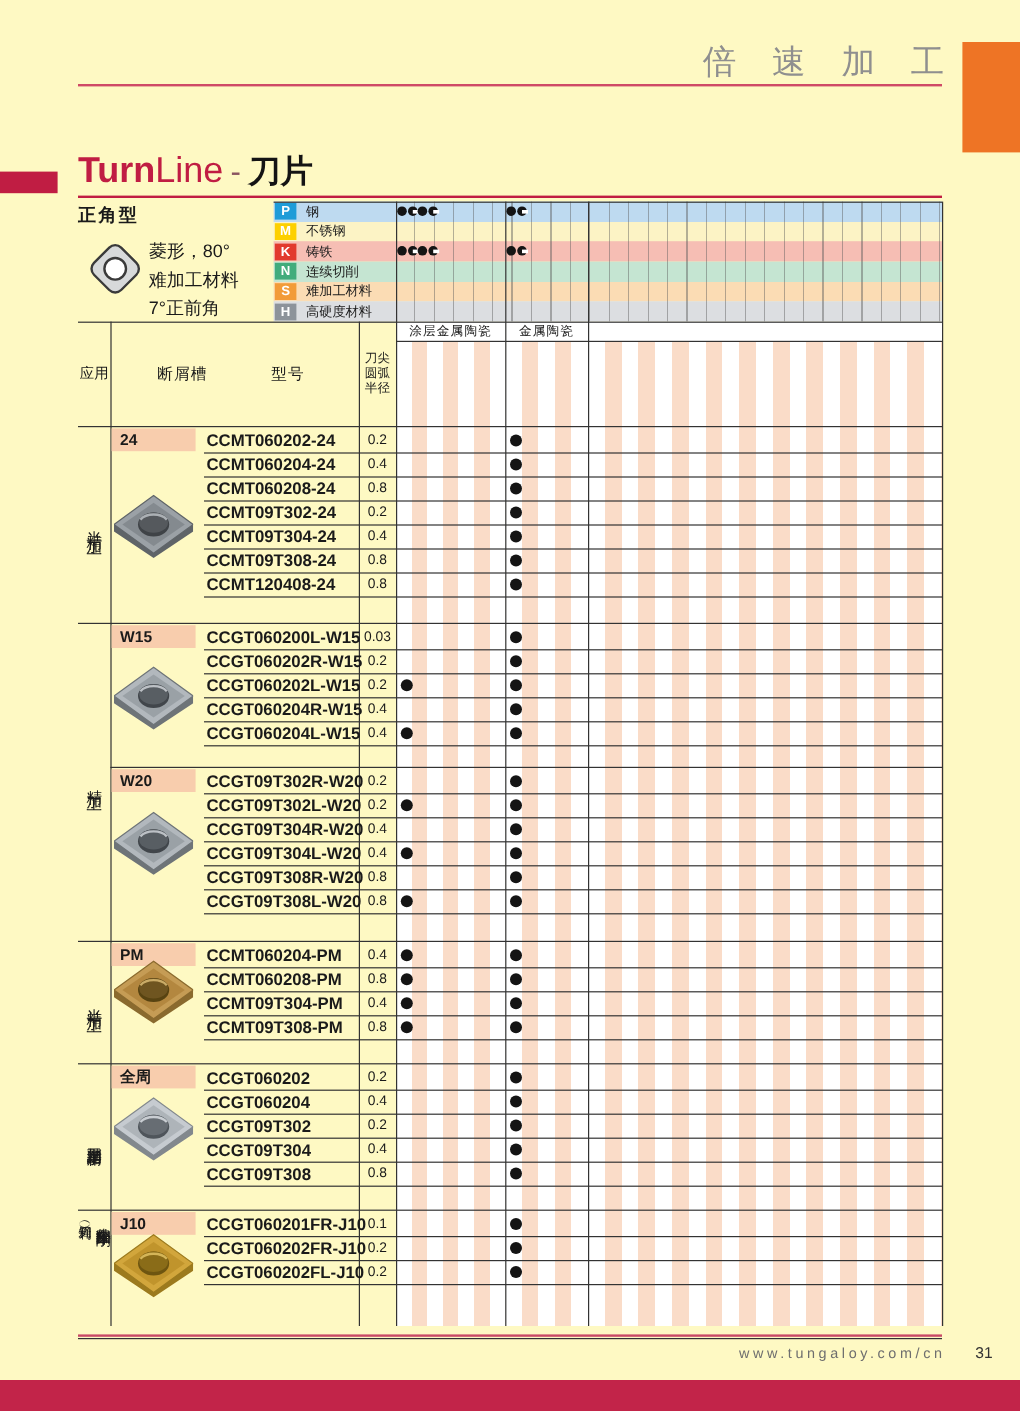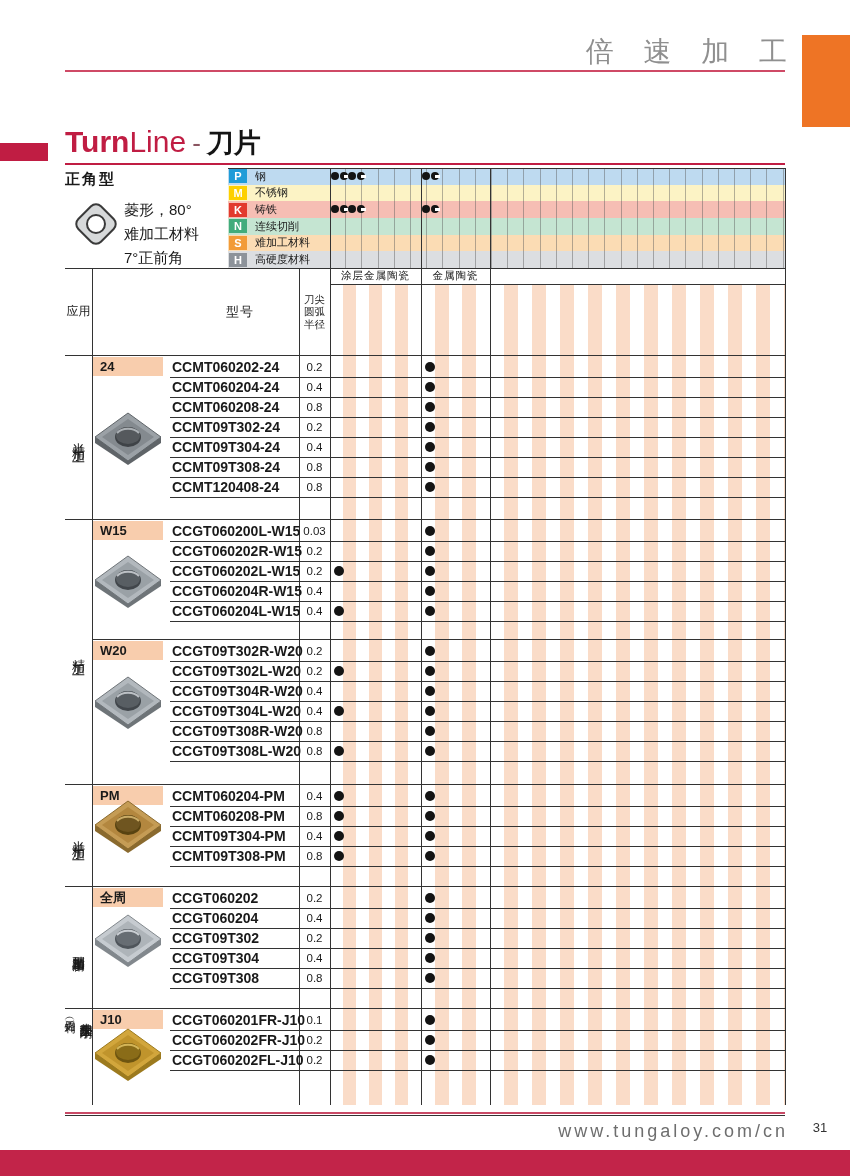--- a/index.html
+++ b/index.html
@@ -1,17 +1,17 @@
 <!DOCTYPE html>
 <html><head>
 <meta charset="utf-8">
 <style>
   * { margin:0; padding:0; box-sizing:border-box; }
   body { background:#e8e8e8; font-family:"Liberation Sans","DejaVu Sans",sans-serif; }
-  .page { position:relative; width:850px; height:1176px; background:#ffffff; margin:0 auto; overflow:hidden; color:#1a1a1a; }
+  .page { position:relative; width:850px; height:1176px; background:#fef9c3; margin:0 auto; overflow:hidden; color:#1a1a1a; }
   .abs { position:absolute; }
 
   
   .page-topic { top:33px; right:63px; font-size:28px; color:#8f8f8f; letter-spacing:11px; margin-right:-11px; white-space:nowrap; }
   .rule-top { left:65px; top:70px; width:720px; height:2px; background:#cf4a66; }
   .orange-tab { left:802px; top:35px; width:48px; height:92px; background:#ee7425; }
   .left-accent { left:0; top:143px; width:48px; height:18px; background:#c01d43; }
   .heading { left:65px; top:125px; white-space:nowrap; }
   .heading .b1 { font-size:30px; font-weight:bold; color:#c01d43; }
   .heading .b2 { font-size:30px; font-weight:400; color:#c01d43; }
@@ -63,21 +63,21 @@
   .radius-cell { left:299px; width:31px; height:20px; line-height:20px; text-align:center; font-size:11.5px; }
   .dot { width:10px; height:10px; border-radius:50%; background:#141414; }
   .app-label { left:65px; width:26px; display:flex; align-items:center; justify-content:center; }
   .app-text { writing-mode:vertical-rl; font-size:13px; letter-spacing:3px; }
   .app5 { display:flex; flex-direction:row; align-items:flex-start; justify-content:center; padding-top:4px; }
   .app5 .sub { writing-mode:vertical-rl; font-size:11px; letter-spacing:0; }
   .app5 .main { writing-mode:vertical-rl; font-size:12.5px; letter-spacing:0.5px; }
 
   
   .rule-bottom { left:65px; top:1112px; width:720px; height:2px; background:#c84a66; }
-  .footer-url { left:430px; top:1121px; width:358px; text-align:right; font-size:18px; letter-spacing:3px; color:#6e6e6e; }
+  .footer-url { left:430px; top:1121px; width:358px; text-align:right; font-size:12px; letter-spacing:3px; color:#6e6e6e; }
   .page-num { left:803px; top:1120px; width:34px; font-size:13px; color:#333; text-align:center; }
   .footer-bar { left:0; top:1150px; width:850px; height:26px; background:#c22449; }
 </style>
 </head>
 <body>
 
 <div class="page">
 
   <div class="abs page-topic">倍 速 加 工</div>
   <div class="abs rule-top"></div>
@@ -153,20 +153,21 @@
         <i class="g"></i>
         <i class="g weak"></i>
       </div>
     </div>
 
   <div class="abs grp-cell" style="left:330px; width:91px;">涂层金属陶瓷</div>
   <div class="abs grp-cell" style="left:421px; width:69px;">金属陶瓷</div>
   <div class="abs grp-cell" style="left:490px; width:295px;"></div>
 
   <div class="abs hcell" style="left:65px; top:268px; width:27px; height:87px; font-size:12px; letter-spacing:0;">应用</div>
+  <div class="abs hcell" style="left:92px; top:268px; width:120px; height:87px;">断屑槽</div>
   <div class="abs hcell" style="left:170px; top:268px; width:140px; height:87px;">型号</div>
   <div class="abs hcell hradius" id="hradius" style="left:299px; top:268px; width:31px; height:87px;">
       <div>刀尖</div>
       <div>圆弧</div>
       <div>半径</div>
     </div>
   <div class="abs" id="gradeNames">
       <span class="abs vgrade" style="left: 331px; top: 288px; height: 64px; color: rgb(20, 20, 20);">GT9530</span>
       <span class="abs vgrade" style="left: 348px; top: 288px; height: 64px; color: rgb(192, 29, 67);">AT9530</span>
       <span class="abs vgrade" style="left: 422px; top: 288px; height: 64px; color: rgb(20, 20, 20);">NS9530</span>

